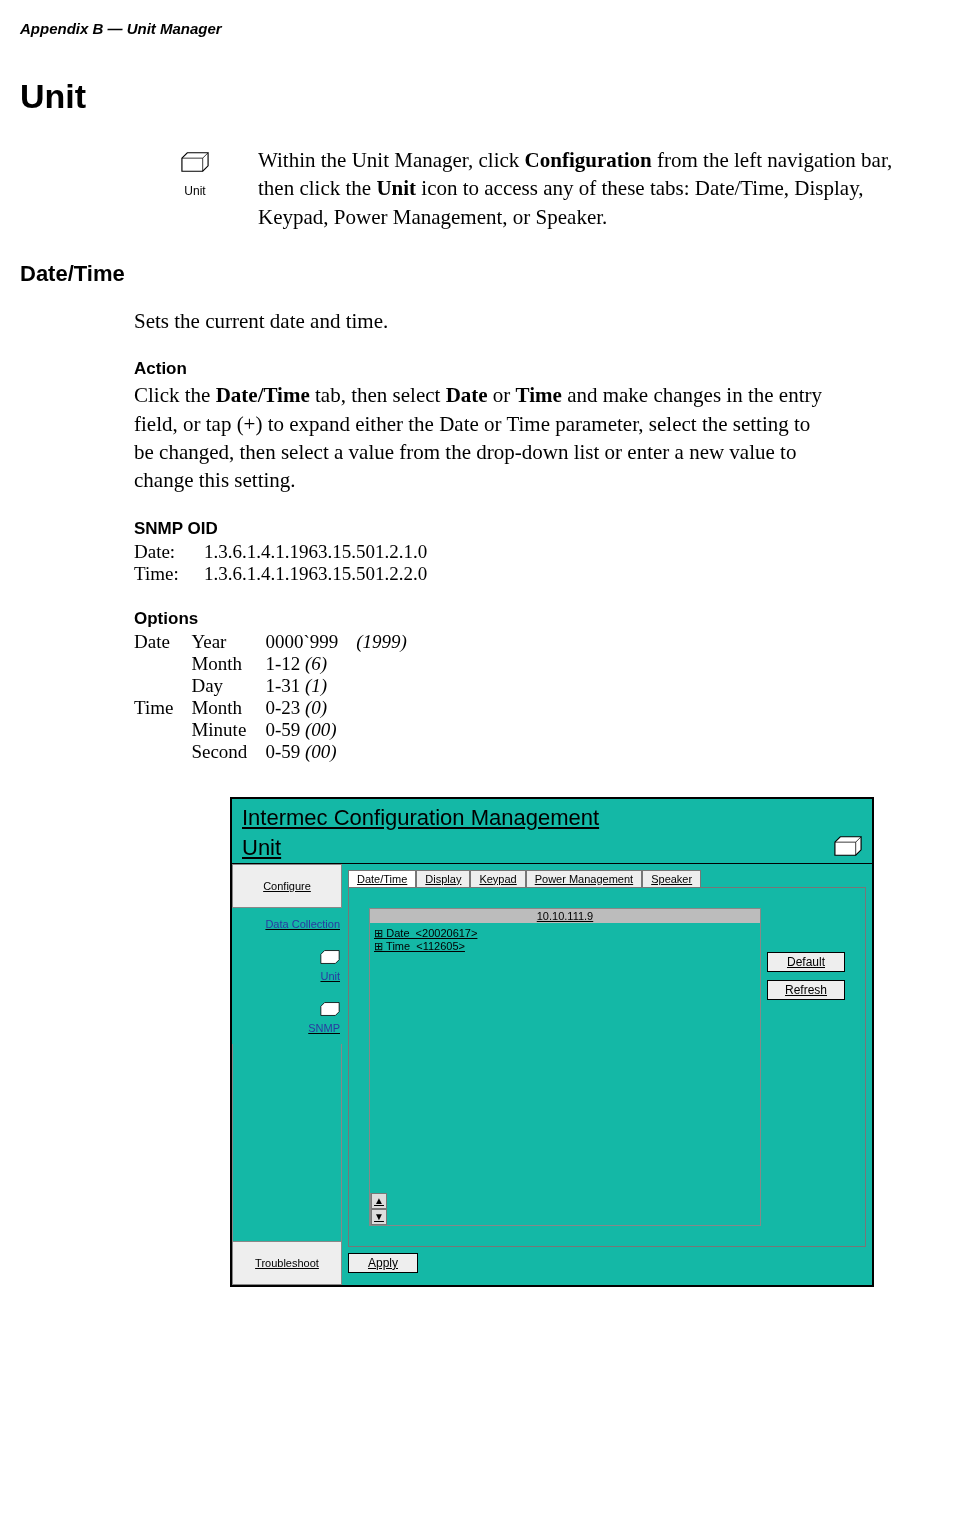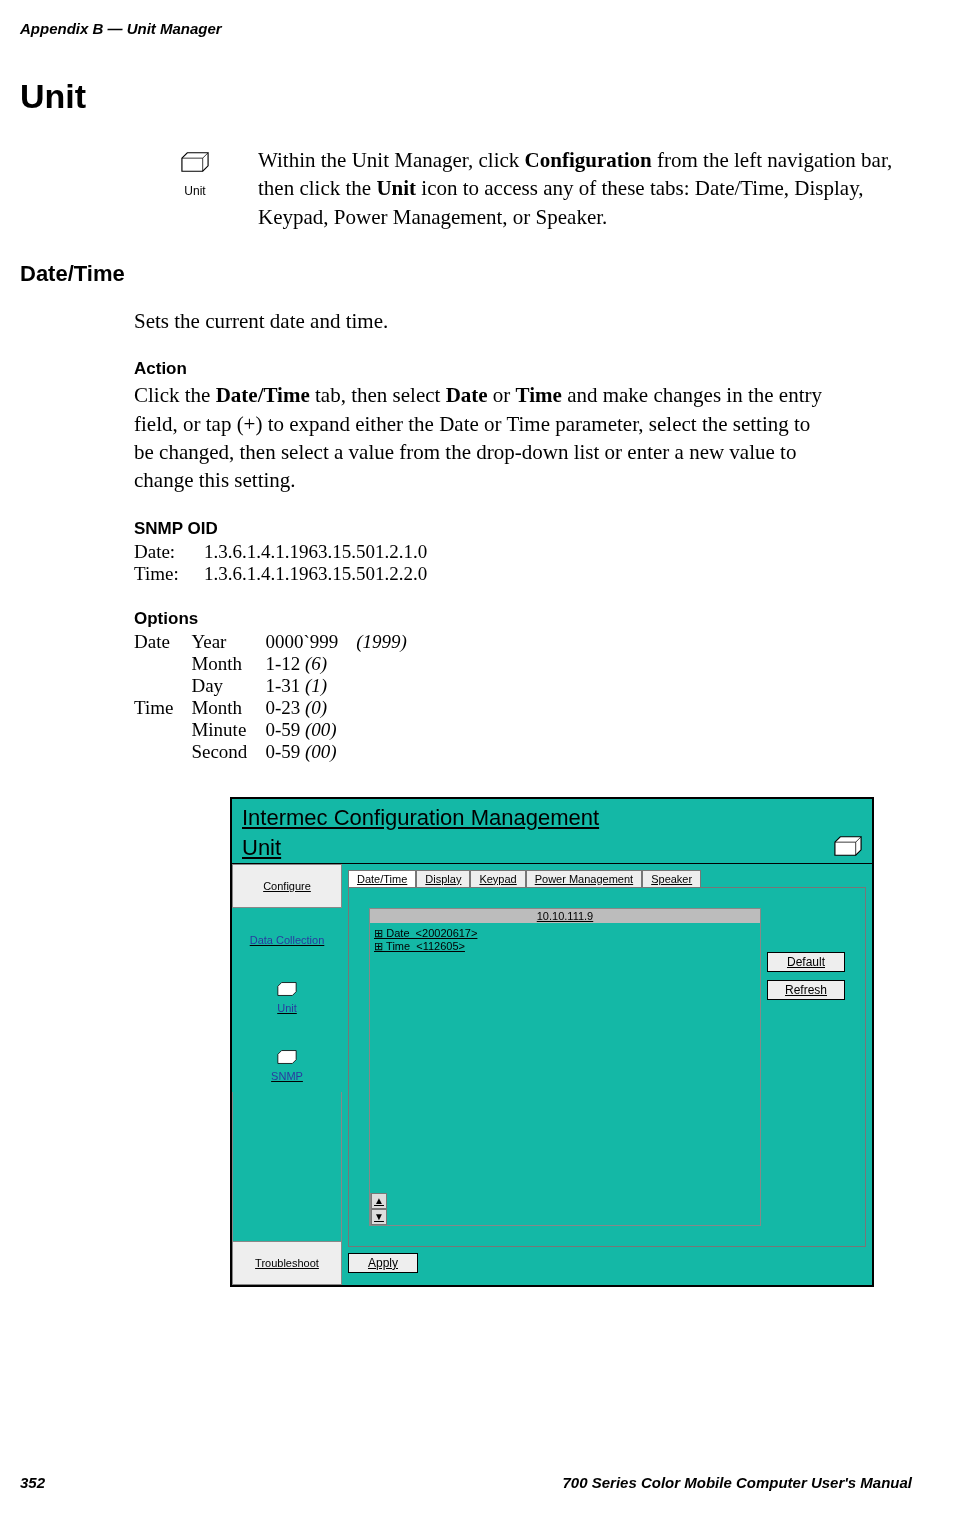--- a/index.html
+++ b/index.html
@@ -129,23 +129,22 @@
     background: #eee;
     text-align: center;
     padding: 15px 2px;
   }
   .side-item {
     text-align: center;
     padding: 10px 2px;
     color: #2a3aa0;
     display: flex;
     flex-direction: column;
-    align-items: center;
+    align-items: flex-end;
     gap: 4px;
-    margin-top: 16px;
   }
   .side-spacer {
     flex: 1;
     border-left: 1px solid #888;
     border-right: 1px solid #888;
   }
   .content-area {
     flex: 1;
     padding: 6px;
     position: relative;
@@ -407,18 +406,14 @@
             <div class="winbtn">Refresh</div>
           </div>
         </div>
         <div class="apply-row">
           <div class="winbtn" style="width:60px;">Apply</div>
         </div>
       </div>
     </div>
   </div>
 
-  <div class="footer">
-    <span>352</span>
-    <span>700 Series Color Mobile Computer User's Manual</span>
-  </div>
 
 </div>
 
 </body></html>

